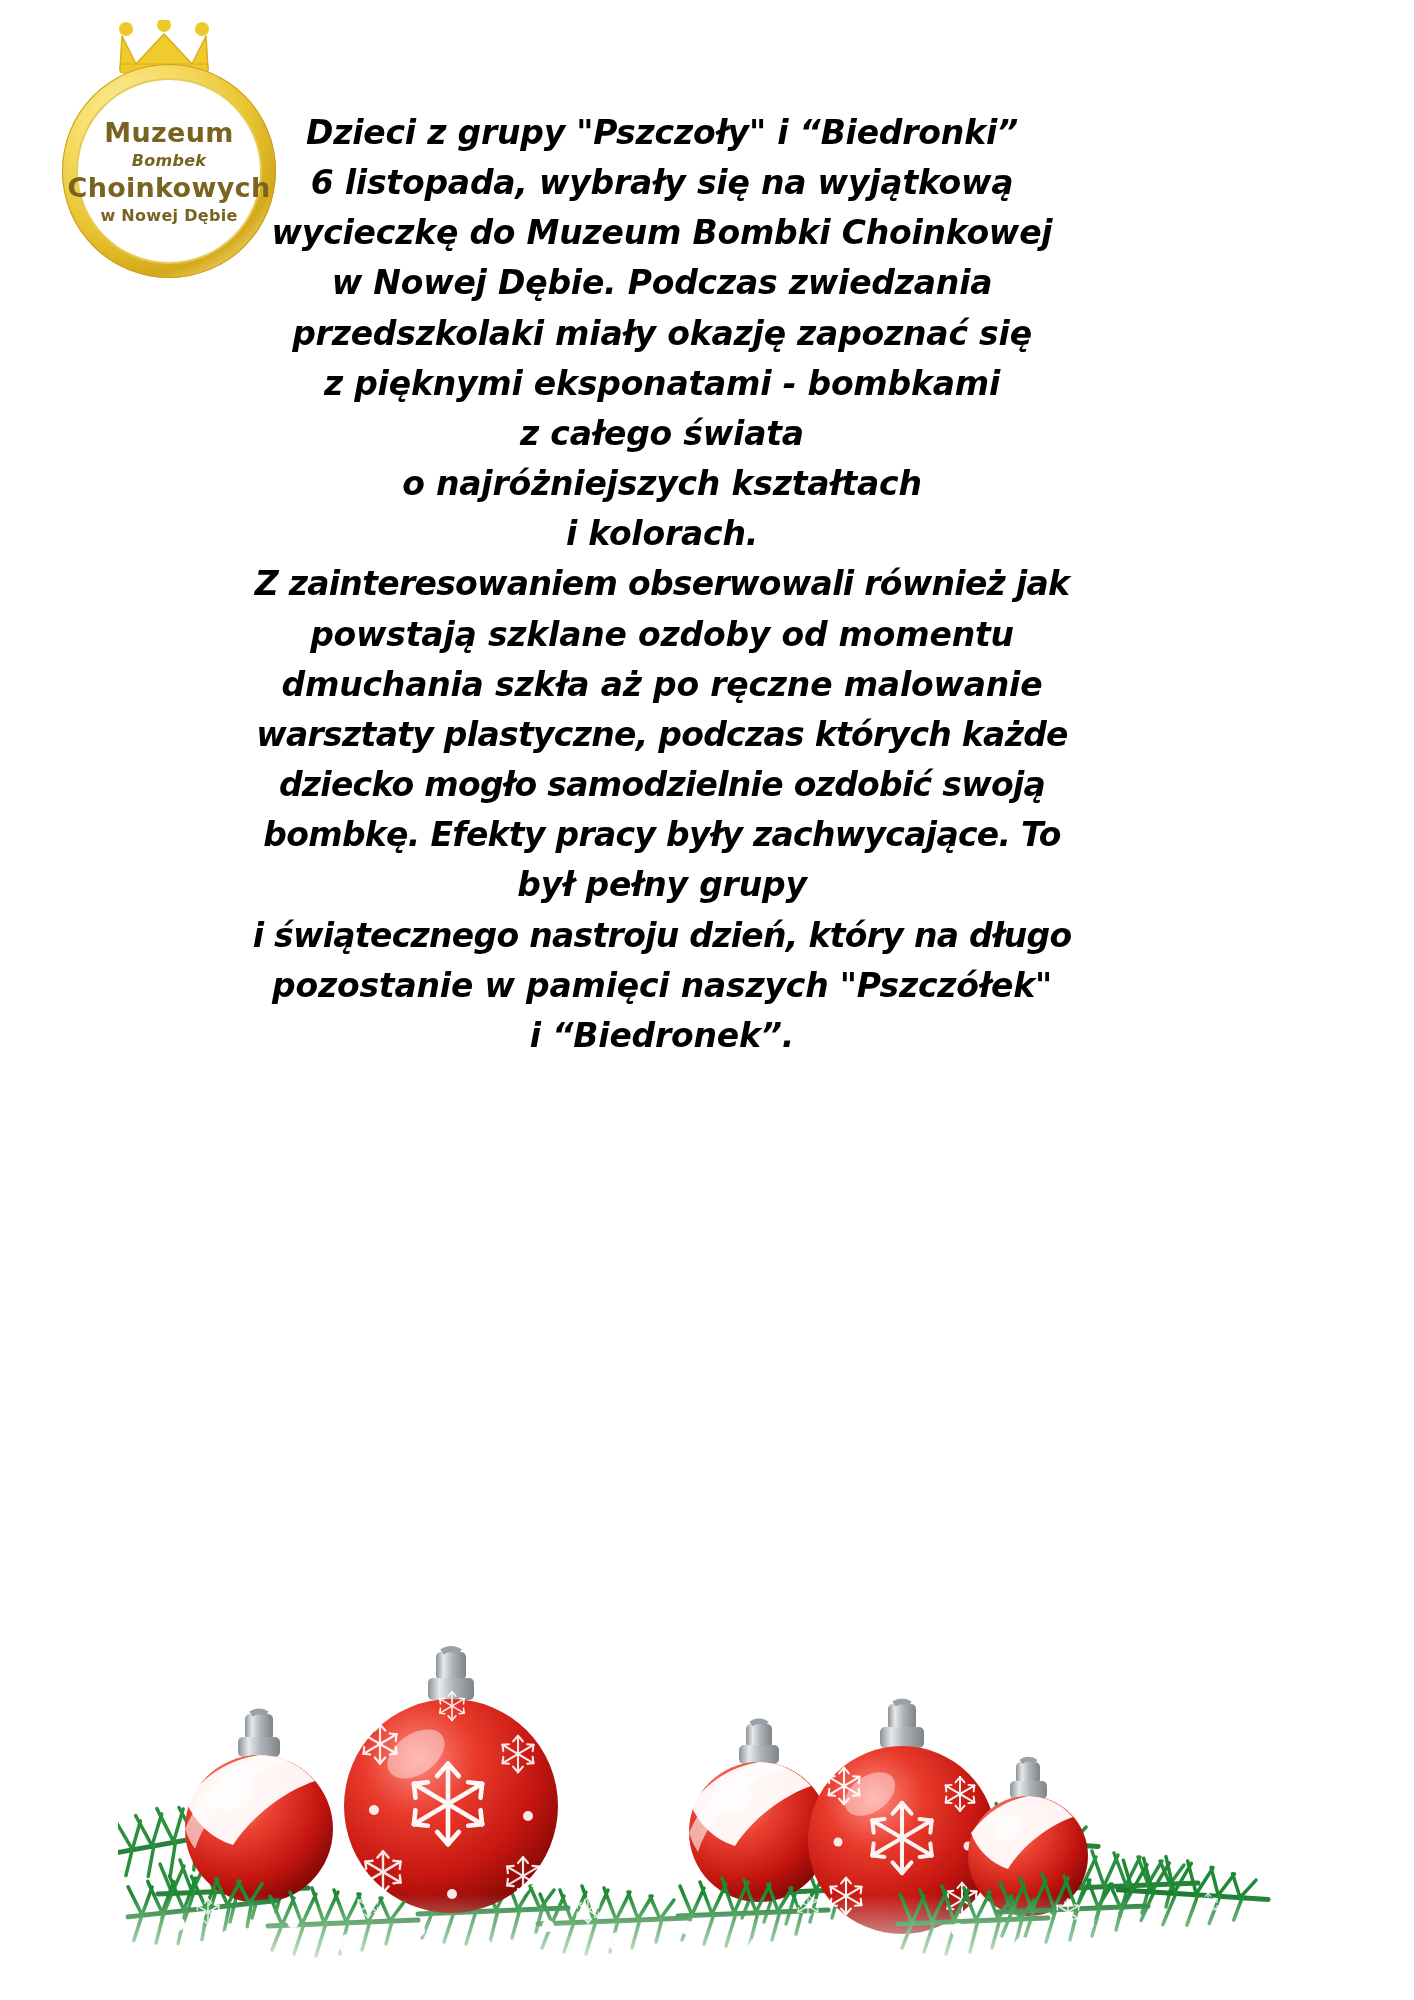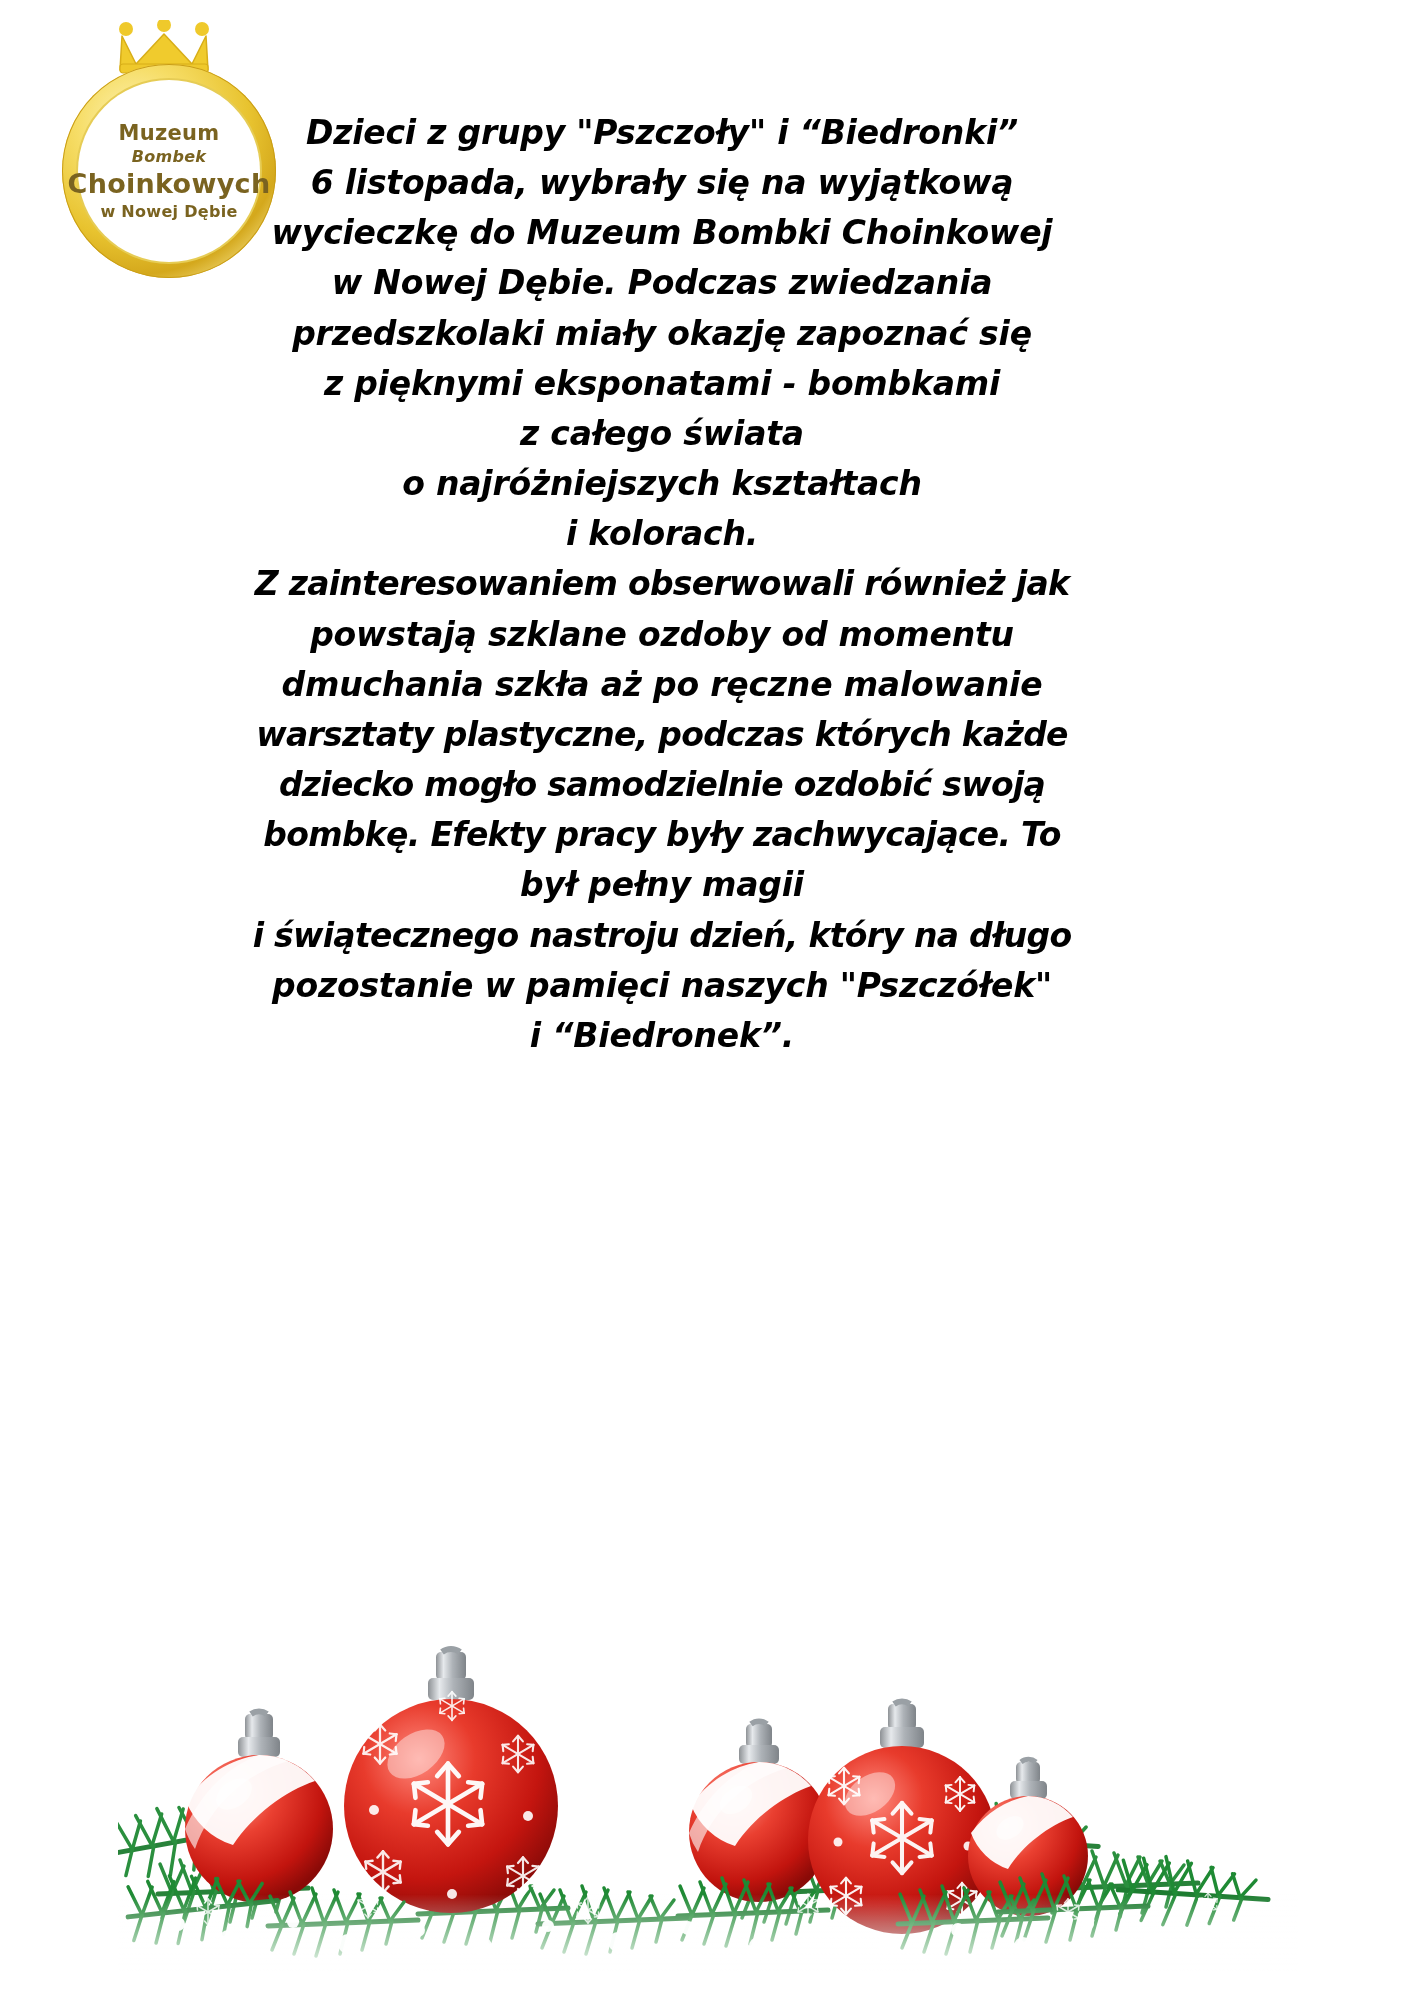--- a/index.html
+++ b/index.html
@@ -56,21 +56,21 @@
     right: 0;
     top: 50%;
     transform: translateY(-50%);
     text-align: center;
     font-family: "DejaVu Sans", sans-serif;
     font-weight: bold;
     color: #7a6320;
     line-height: 1.28;
     letter-spacing: 0.3px;
   }
-  .logo-text .l1 { font-size: 21px; }
+  .logo-text .l1 { font-size: 27px; }
   .logo-text .l2 { font-size: 16px; font-style: italic; }
   .logo-text .l3 { font-size: 27px; }
   .logo-text .l4 { font-size: 16px; }
 
   
   .text-block {
     position: absolute;
     left: 232px;
     top: 108px;
     width: 860px;
@@ -131,21 +131,21 @@
   <div class="line">z pięknymi eksponatami - bombkami</div>
   <div class="line">z całego świata</div>
   <div class="line">o najróżniejszych kształtach</div>
   <div class="line">i kolorach.</div>
   <div class="line wide">Z zainteresowaniem obserwowali również jak</div>
   <div class="line">powstają szklane ozdoby od momentu</div>
   <div class="line">dmuchania szkła aż po ręczne malowanie</div>
   <div class="line wide">warsztaty plastyczne, podczas których każde</div>
   <div class="line wide">dziecko mogło samodzielnie ozdobić swoją</div>
   <div class="line wide">bombkę. Efekty pracy były zachwycające. To</div>
-  <div class="line">był pełny magii</div>
+  <div class="line">był pełny grupy</div>
   <div class="line wide">i świątecznego nastroju dzień, który na długo</div>
   <div class="line">pozostanie w pamięci naszych "Pszczółek"</div>
   <div class="line">i “Biedronek”.</div>
 </div>
 
 <div class="decor">
   <svg viewBox="0 0 1180 380" preserveAspectRatio="xMidYMax meet">
     <defs>
       <radialGradient id="redBall" cx="35%" cy="28%" r="75%">
         <stop offset="0%" stop-color="#ff8a7e"></stop>

